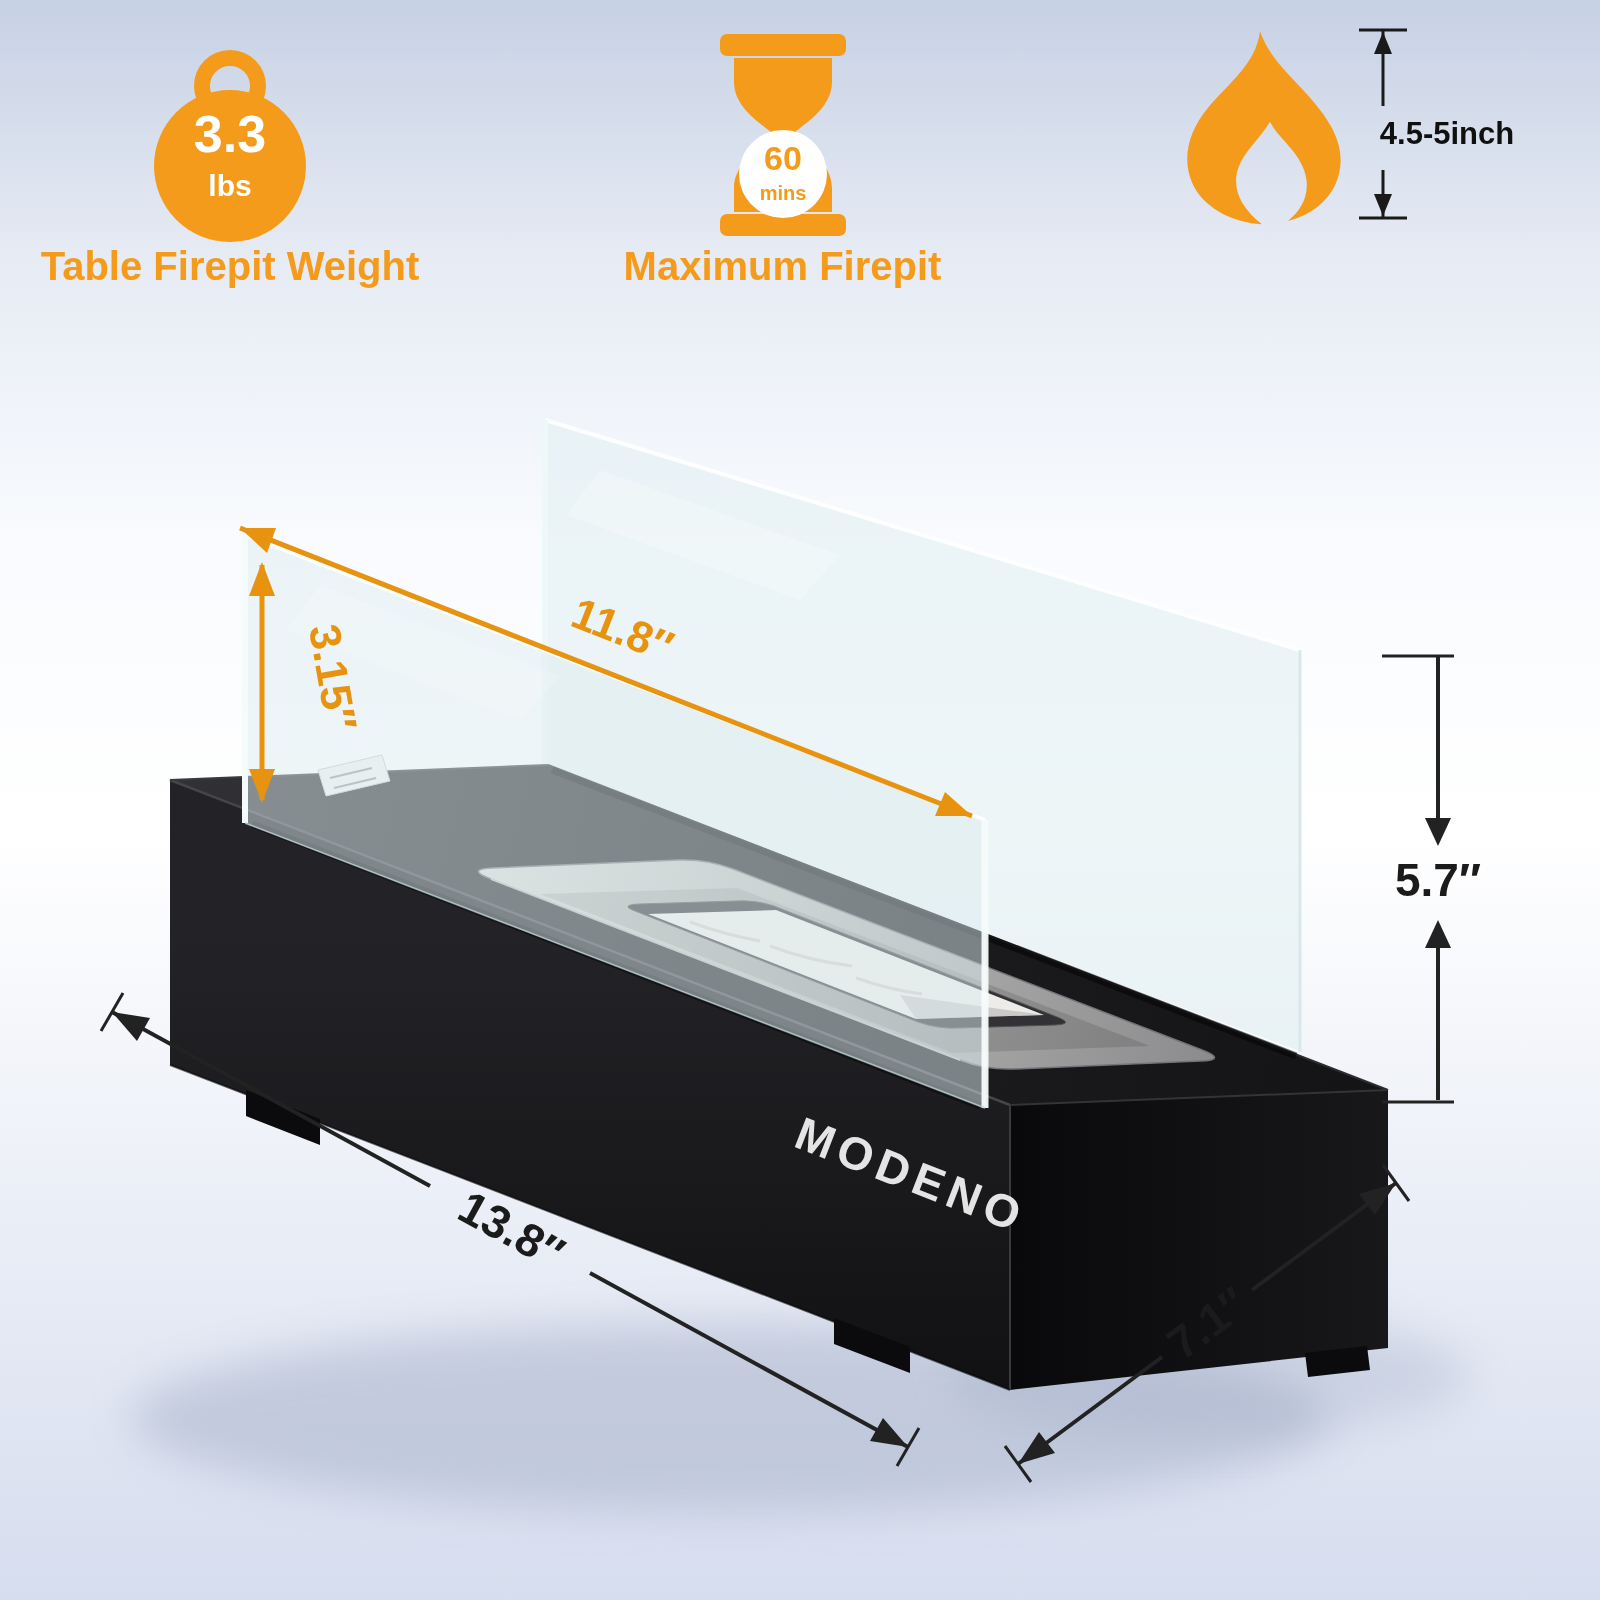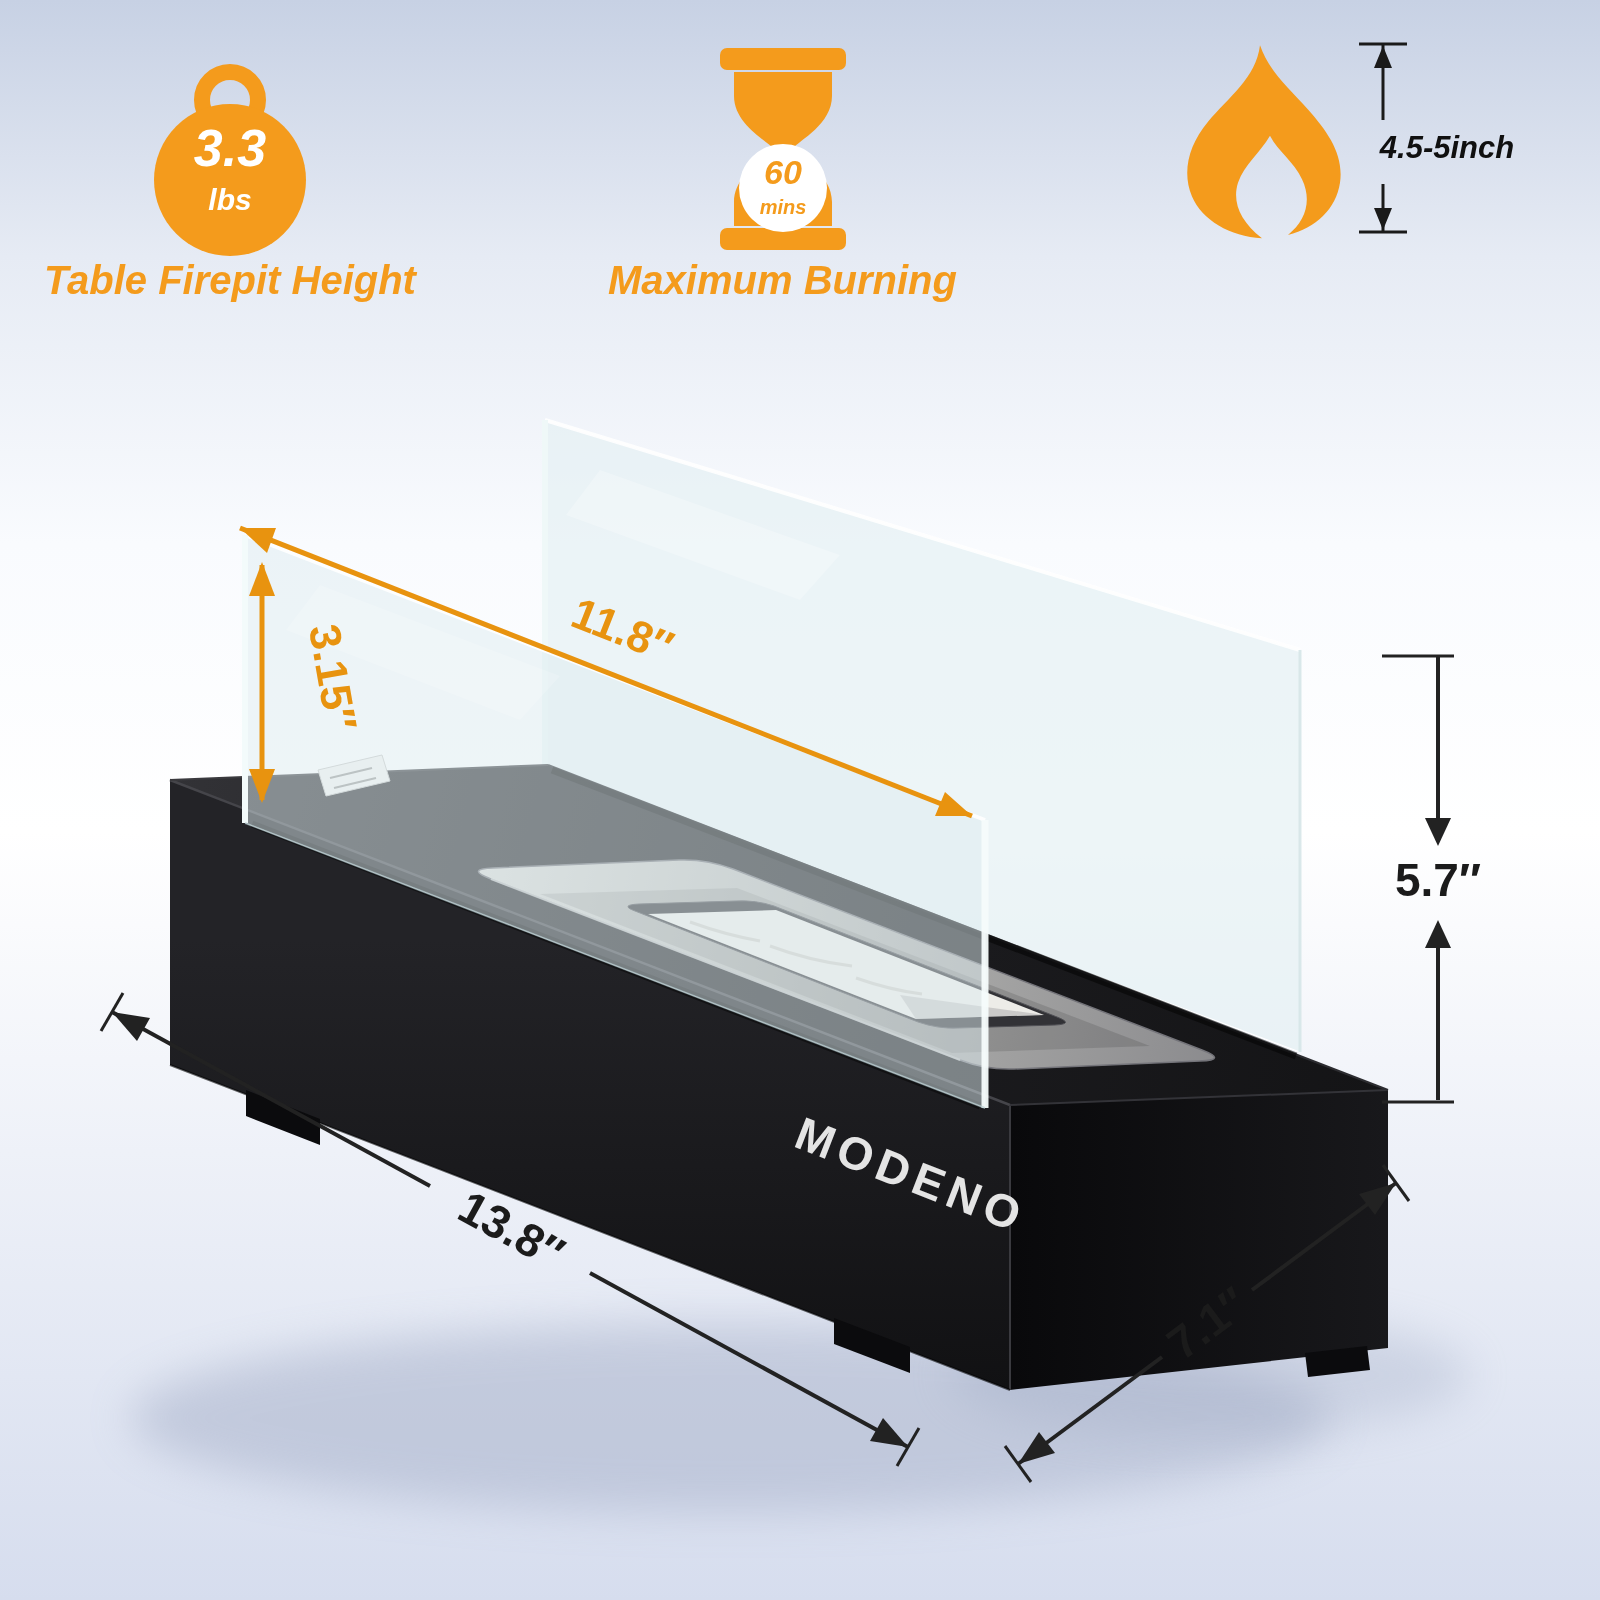--- a/index.html
+++ b/index.html
@@ -8,21 +8,21 @@
     --dim-dark:#222222;
   }
   html,body{margin:0;padding:0;}
   body{font-family:"Liberation Sans",sans-serif;}
   .canvas{
     position:relative;width:1600px;height:1600px;overflow:hidden;
     background:linear-gradient(180deg,#c7d1e4 0%,#e6ebf4 16%,#f9fbfe 34%,#ffffff 52%,#eef1f8 72%,#d6ddee 100%);
   }
   .scene{position:absolute;left:0;top:0;width:1600px;height:1600px;}
   .features{position:absolute;left:0;top:0;width:1600px;height:320px;}
-  .feature{position:absolute;top:36px;height:262px;display:flex;flex-direction:column;align-items:center;font-style:italic;}
+  .feature{position:absolute;top:22px;height:262px;display:flex;flex-direction:column;align-items:center;}
   .feature-label{position:absolute;top:222px;left:0;width:100%;text-align:center;
     font-size:40px;font-weight:bold;color:var(--accent);white-space:nowrap;}
   .f1{left:10px;width:440px;}
   .f2{left:560px;width:445px;}
   .f3{left:1065px;width:500px;}
   .f1 .icon{margin-top:22px;}
   .f2 .icon{margin-top:12px;}
   .f3 .icon{margin-top:0;}
   .accent-fill{fill:var(--accent);}
   .accent-stroke{stroke:var(--accent);}
@@ -179,33 +179,33 @@
 
   <div class="features">
 
     <div class="feature f1">
       <svg class="icon" width="190" height="200" viewBox="0 0 190 200">
         <circle class="accent-stroke" cx="95" cy="42" r="28" fill="none" stroke-width="16"></circle>
         <circle class="accent-fill" cx="95" cy="122" r="76"></circle>
         <text class="icon-big" x="95" y="108" text-anchor="middle">3.3</text>
         <text class="icon-small" x="95" y="152" text-anchor="middle">lbs</text>
       </svg>
-      <div class="feature-label">Table Firepit Height</div>
+      <div class="feature-label">Table Firepit Weight</div>
     </div>
 
     <div class="feature f2">
       <svg class="icon" width="170" height="202" viewBox="0 0 170 202">
         <rect class="accent-fill" x="22" y="0" width="126" height="22" rx="7"></rect>
         <rect class="accent-fill" x="22" y="180" width="126" height="22" rx="7"></rect>
         <path class="accent-fill" d="M36,24 H134 V48 C134,76 102,92 94,101 C102,110 134,126 134,154 V178 H36 V154 C36,126 68,110 76,101 C68,92 36,76 36,48 Z"></path>
         <circle cx="85" cy="140" r="44" fill="#ffffff"></circle>
         <text class="hg-big" x="85" y="136" text-anchor="middle">60</text>
         <text class="hg-small" x="85" y="166" text-anchor="middle">mins</text>
       </svg>
-      <div class="feature-label">Maximum Burning</div>
+      <div class="feature-label">Maximum Firepit</div>
     </div>
 
     <div class="feature f3">
       <svg class="icon" width="500" height="212" viewBox="0 0 500 212">
         <g transform="translate(0,4) scale(1,0.87)">
           <path class="accent-fill" d="M195 6 C191 44 163 66 143 94 C123 122 117 152 127 180 C137 207 165 226 197 228
                    C175 208 167 186 173 164 C179 143 195 130 205 110 C213 128 229 140 237 160
                    C247 184 241 208 223 224 C251 216 271 194 275 164 C279 132 263 106 243 80
                    C223 54 205 38 195 6 Z"></path>
         </g>

